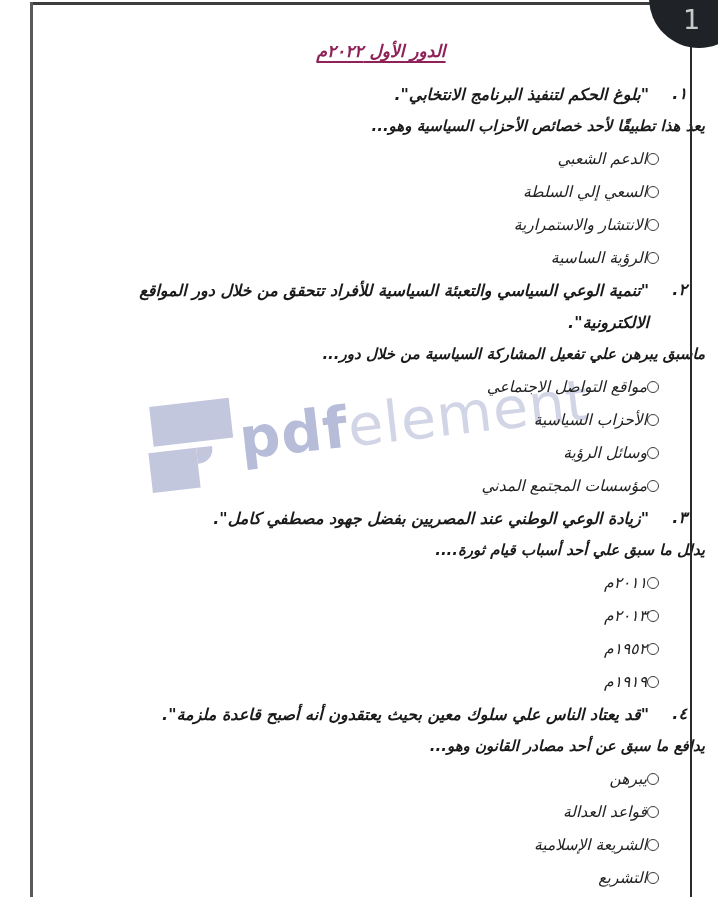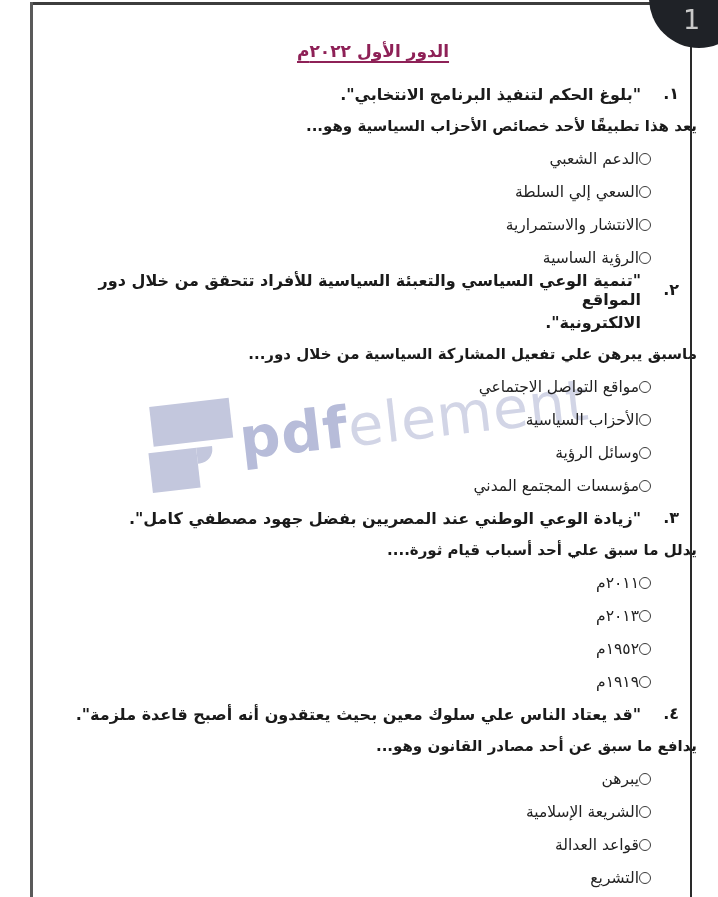--- a/index.html
+++ b/index.html
@@ -34,21 +34,22 @@
   .wm-logo .bar1{position:absolute;left:6px;top:4px;width:80px;height:40px;background:#c3c7dd;}
   .wm-logo .bar2{position:absolute;left:0px;top:50px;width:48px;height:40px;background:#c3c7dd;}
   .wm-logo .tab{position:absolute;left:48px;top:50px;width:16px;height:16px;background:#c3c7dd;border-radius:0 0 14px 0;}
   .wm-text{font-size:57px;line-height:1;letter-spacing:1px;white-space:nowrap;}
   .wm-bold{font-weight:700;color:#b7bcd9;}
   .wm-light{font-weight:400;color:#cbcee2;opacity:.85;}
   
   .doc{
     position:absolute;left:33px;top:4px;width:648px;z-index:1;
     direction:rtl;text-align:right;
-    padding:0 10px 0 16px;
+    padding:0 10px 0 24px;
+    font-style:italic;
   }
   .title{
     margin-top:32px;margin-bottom:12px;height:30px;
     display:flex;align-items:center;justify-content:center;
     font-size:17px;font-weight:700;
     color:#8e2157;
     text-decoration:underline;text-decoration-thickness:2px;text-underline-offset:4px;
   }
   .q-head{display:flex;align-items:flex-start;}
   .q-num{
@@ -187,26 +188,26 @@
       </div>
     </div>
     <div class="q-lead">يدافع ما سبق عن أحد مصادر القانون وهو...</div>
     <div class="q-options">
       <div class="option">
         <span class="radio"></span>
         <span>يبرهن</span>
       </div>
       <div class="option">
         <span class="radio"></span>
+        <span>قواعد العدالة</span>
+      </div>
+      <div class="option">
+        <span class="radio"></span>
         <span>الشريعة الإسلامية</span>
       </div>
       <div class="option">
         <span class="radio"></span>
-        <span>قواعد العدالة</span>
-      </div>
-      <div class="option">
-        <span class="radio"></span>
         <span>التشريع</span>
       </div>
     </div>
   </div>
 
 </div>
 
 </body></html>

